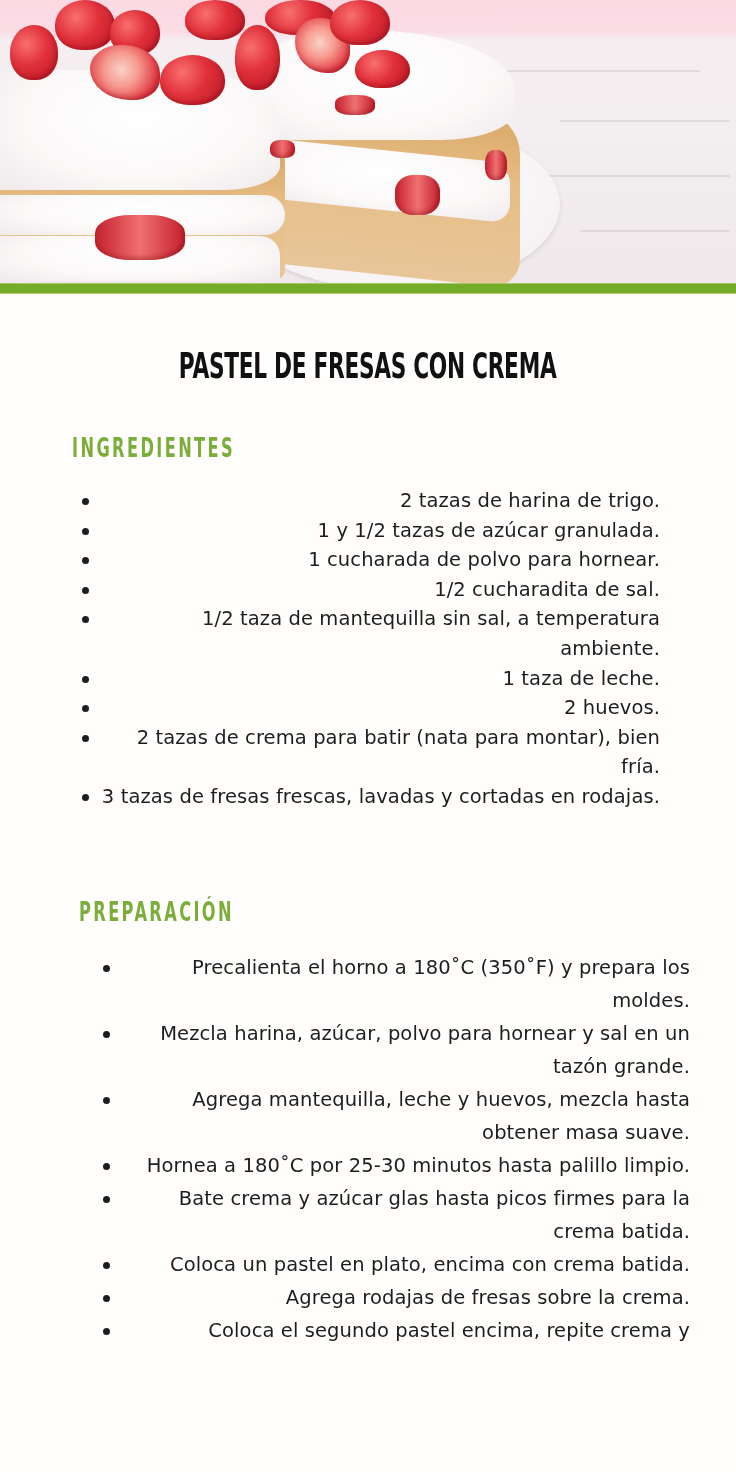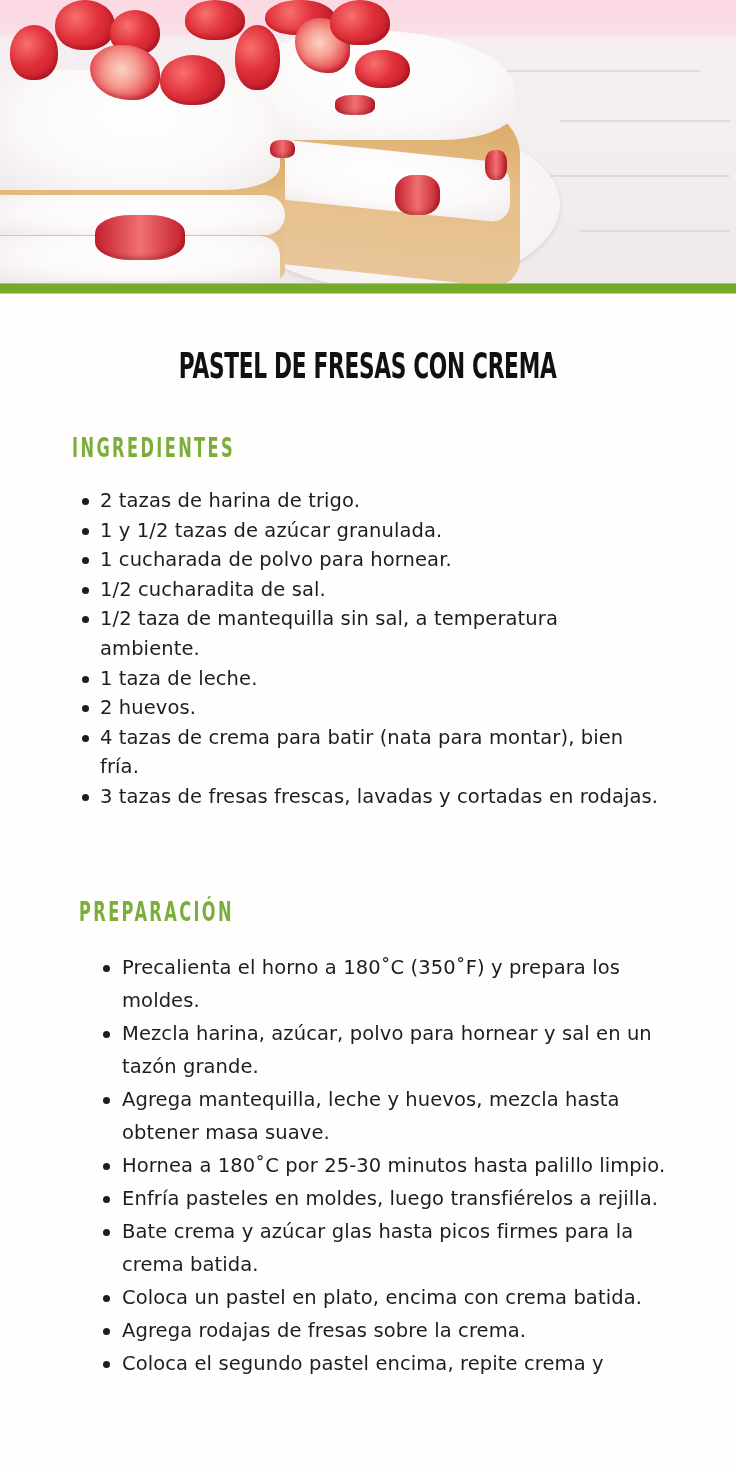--- a/index.html
+++ b/index.html
@@ -97,20 +97,21 @@
       transform: scaleX(0.60);
       transform-origin: 0 0;
       white-space: nowrap;
     }
     .heading-ingredientes { left: 72px; top: 430px; }
     .heading-preparacion  { left: 79px; top: 894px; }
 
     ul.list {
       position: absolute;
       list-style: none;
+      text-align: right;
     }
     ul.list li {
       position: relative;
       font-family: "DejaVu Sans", sans-serif;
       color: #1d1d1d;
     }
     ul.list li::before {
       content: "";
       position: absolute;
       width: 7px; height: 7px;
@@ -188,28 +189,27 @@
 
 <h2 class="section-heading heading-ingredientes">INGREDIENTES</h2>
 <ul class="list ingredients">
   <li>2 tazas de harina de trigo.</li>
   <li>1 y 1/2 tazas de azúcar granulada.</li>
   <li>1 cucharada de polvo para hornear.</li>
   <li>1/2 cucharadita de sal.</li>
   <li>1/2 taza de mantequilla sin sal, a temperatura ambiente.</li>
   <li>1 taza de leche.</li>
   <li>2 huevos.</li>
-  <li>4 tazas de crema para batir (nata para montar), bien fría.</li>
+  <li>2 tazas de crema para batir (nata para montar), bien fría.</li>
   <li>3 tazas de fresas frescas, lavadas y cortadas en rodajas.</li>
 </ul>
 
 <h2 class="section-heading heading-preparacion">PREPARACIÓN</h2>
 <ul class="list steps">
   <li>Precalienta el horno a 180˚C (350˚F) y prepara los moldes.</li>
   <li>Mezcla harina, azúcar, polvo para hornear y sal en un tazón grande.</li>
   <li>Agrega mantequilla, leche y huevos, mezcla hasta obtener masa suave.</li>
   <li>Hornea a 180˚C por 25-30 minutos hasta palillo limpio.</li>
-  <li>Enfría pasteles en moldes, luego transfiérelos a rejilla.</li>
   <li>Bate crema y azúcar glas hasta picos firmes para la crema batida.</li>
   <li>Coloca un pastel en plato, encima con crema batida.</li>
   <li>Agrega rodajas de fresas sobre la crema.</li>
   <li>Coloca el segundo pastel encima, repite crema y</li>
 </ul>
 
 </body></html>

